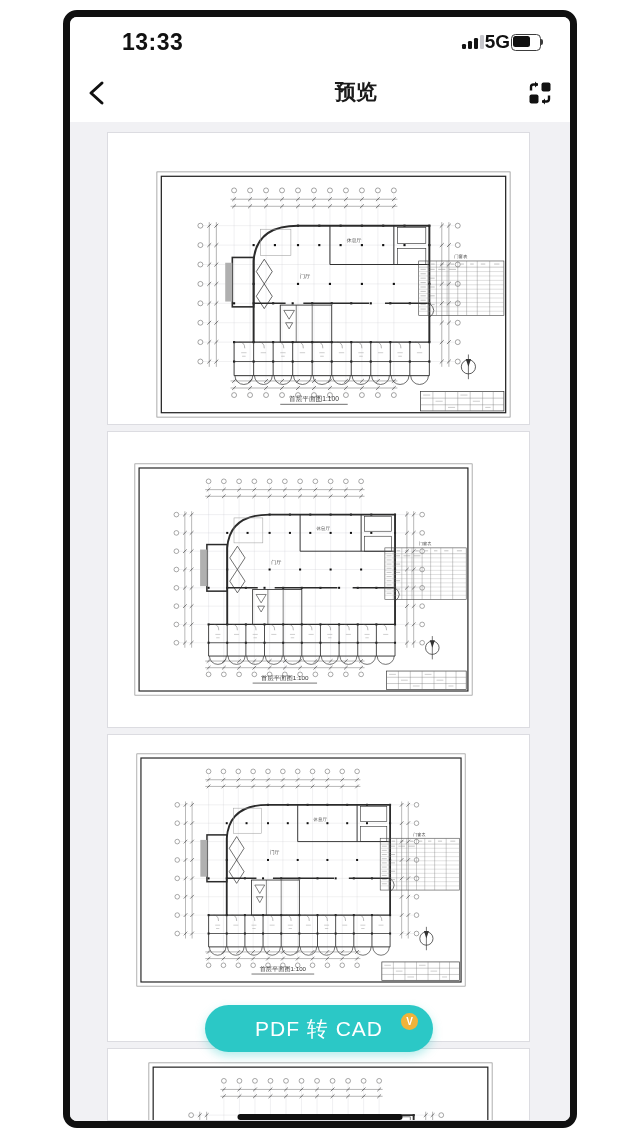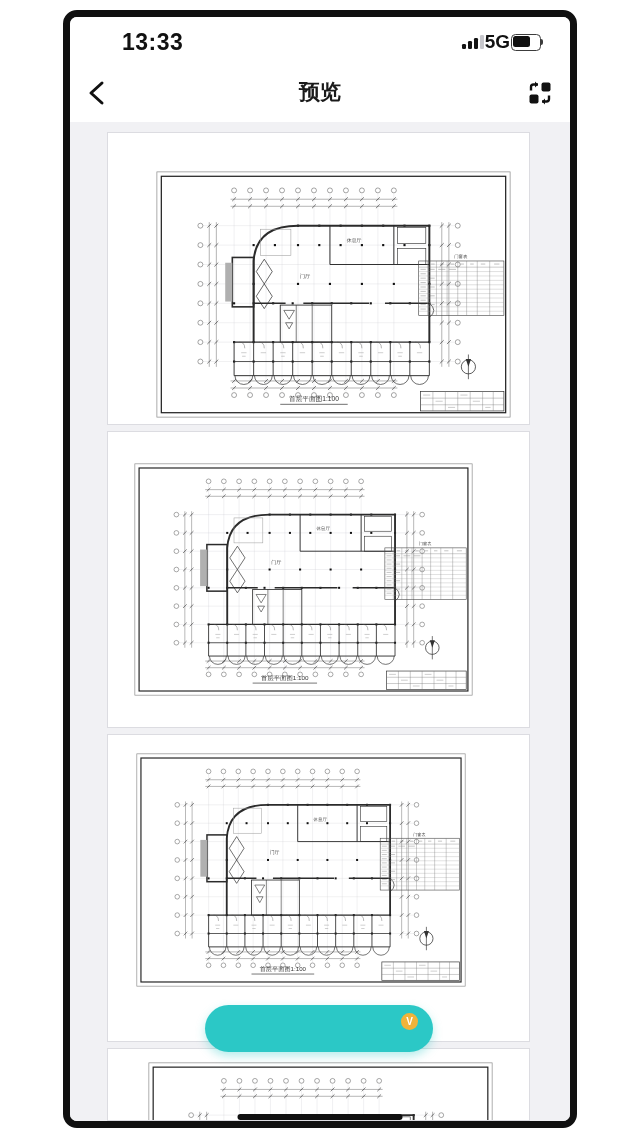--- a/index.html
+++ b/index.html
@@ -17,21 +17,21 @@
   .signal i.b1{height:5px}.signal i.b2{height:8px}.signal i.b3{height:11px}
   .signal i.b4{height:14px;background:#c7c7cc}
   .net{font-size:19px;font-weight:600;color:#111;}
   .battery{position:relative;width:33px;height:16px;}
   .batt-body{position:absolute;left:0;top:0;width:28px;height:15px;border:1.5px solid #3c3c3c;border-radius:4.5px;}
   .batt-fill{position:absolute;left:2px;top:2px;width:17px;height:11px;border-radius:2.5px;background:#111;}
   .batt-nub{position:absolute;right:1px;top:5px;width:3px;height:6px;border-radius:0 2px 2px 0;background:#3c3c3c;}
   
   .navbar{position:absolute;left:0;top:47px;width:100%;height:58px;background:#fff;}
   .back-btn{position:absolute;left:10px;top:12px;width:34px;height:34px;display:flex;align-items:center;justify-content:center;cursor:pointer;}
-  .nav-title{position:absolute;left:0;top:14px;width:100%;text-align:center;font-size:21px;font-weight:600;color:#1a1a1a;}
+  .nav-title{position:absolute;left:0;top:14px;width:100%;text-align:center;font-size:21px;font-weight:600;color:#1a1a1a;padding-left:36px;}
   .convert-btn{position:absolute;right:14px;top:13px;width:32px;height:32px;display:flex;align-items:center;justify-content:center;cursor:pointer;}
   
   .content{position:absolute;left:0;top:105px;width:100%;height:999px;background:#f1f1f4;overflow:hidden;}
   .sheet{position:absolute;left:37px;width:423px;background:#ffffff;border:1px solid #dcdce1;box-sizing:border-box;overflow:hidden;}
   .sheet svg{position:absolute;display:block;}
   .s1{top:10px;height:293px;}
   .s1 svg{left:48px;top:38px;width:355px;height:247px;}
   .s2{top:309px;height:297px;}
   .s2 svg{left:26px;top:31px;width:339px;height:233px;}
   .s3{top:612px;height:308px;}
@@ -108,20 +108,21 @@
             <use href="#plan"></use>
           </svg>
       </div>
       <div class="sheet s4">
         <svg viewBox="0 0 400 280" preserveAspectRatio="none">
             <use href="#plan"></use>
           </svg>
       </div>
 
       <div class="fab">
+        <span class="fab-label">PDF 转 CAD</span>
         <span class="fab-badge">V</span>
       </div>
     </div>
 
     <div class="home-bar"></div>
   </div>
 
   <svg class="hidden-defs" aria-hidden="true">
     <defs>
       <g id="tk">

